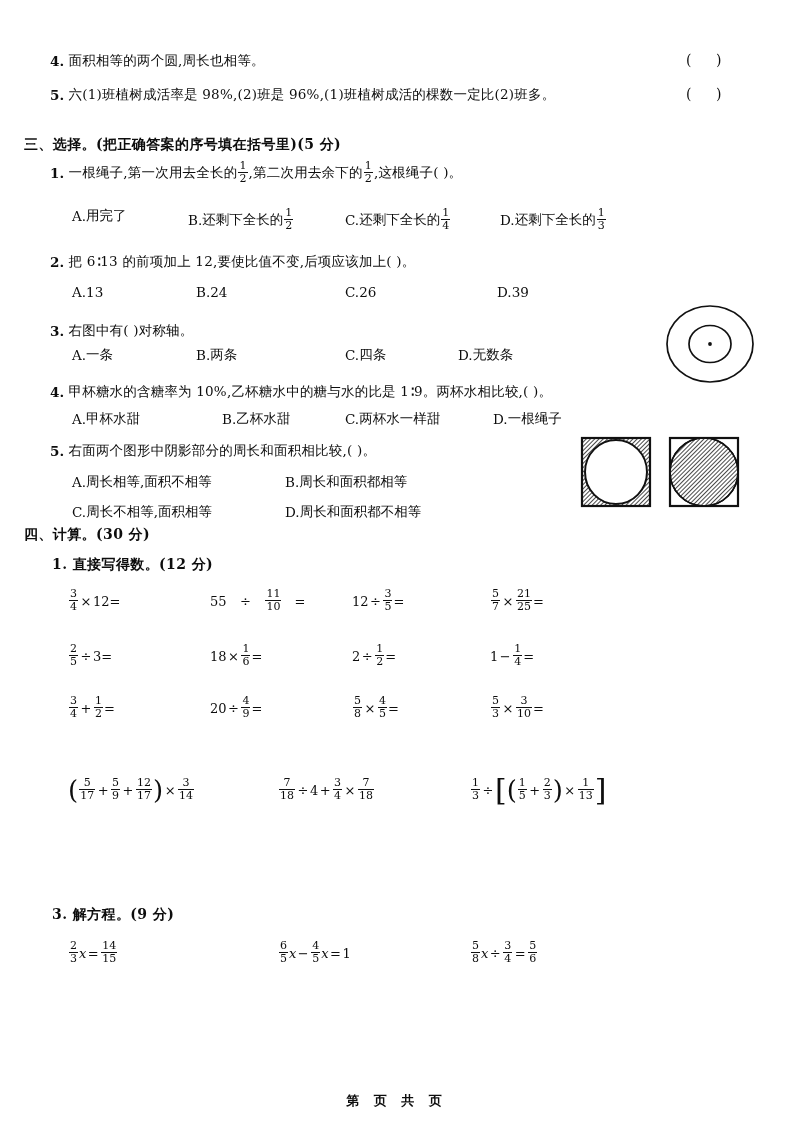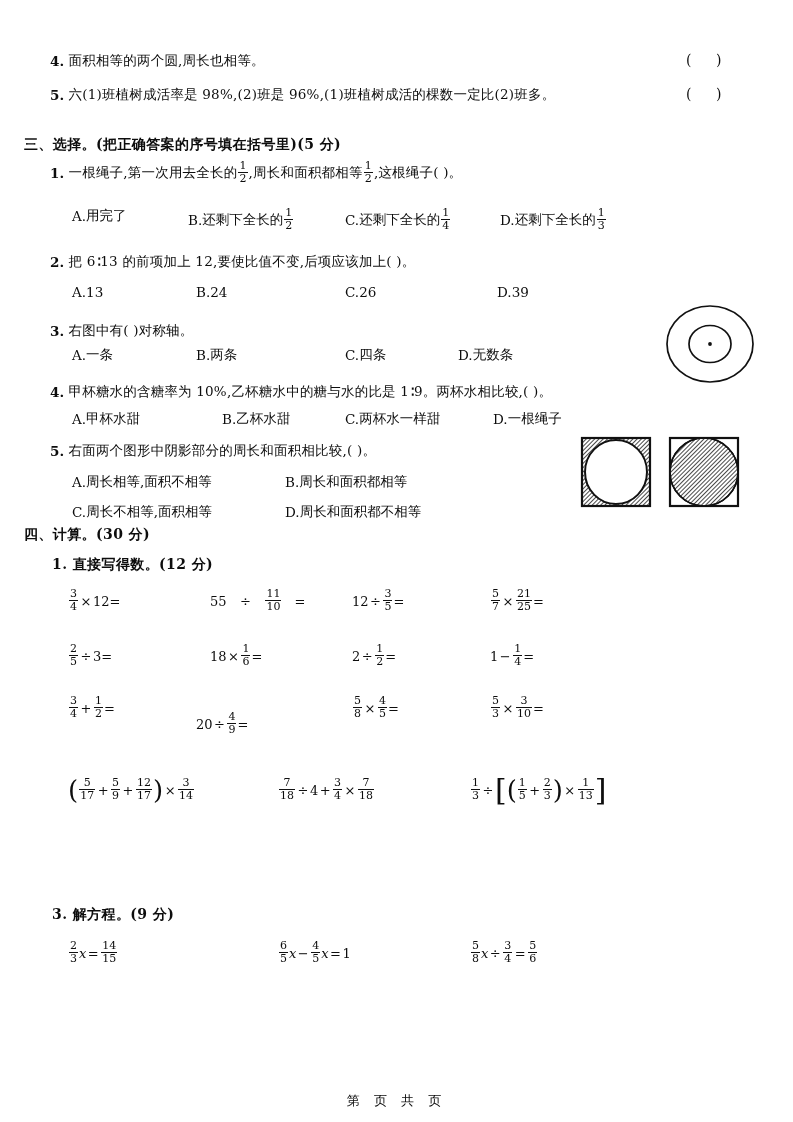--- a/index.html
+++ b/index.html
@@ -99,21 +99,21 @@
   }
   .ital { font-style: italic; font-family: "DejaVu Serif", serif; }
   
   .fig { position: absolute; }
   .footer {
     position: absolute;
     width: 100%;
     text-align: center;
     font-size: 13px;
     letter-spacing: 5px;
-    font-weight: 400;
+    font-weight: 700;
   }
 </style>
 </head>
 <body>
 
 <div class="page">
 
   <div class="row" style="left:50px; top:52px;">
     <span class="q-num">4.</span>
     <span class="stem">面积相等的两个圆,周长也相等。</span>
@@ -128,21 +128,21 @@
 
   <div class="row sec-head" style="left:24px; top:136px;">三、选择。(把正确答案的序号填在括号里)(5 分)</div>
 
   <div class="row" style="left:50px; top:160px;">
     <span class="q-num">1.</span>
     <span>一根绳子,第一次用去全长的</span>
     <span class="frac">
       <span class="num">1</span>
       <span class="den">2</span>
     </span>
-    <span>,周长和面积都相等</span>
+    <span>,第二次用去余下的</span>
     <span class="frac">
       <span class="num">1</span>
       <span class="den">2</span>
     </span>
     <span>,这根绳子(      )。</span>
   </div>
 
   <div class="opt" style="left:72px; top:207px;">
     <span>A.</span>
     <span>用完了</span>
@@ -379,21 +379,21 @@
           <span class="num">3</span>
           <span class="den">4</span>
         </span>
         <span class="op">+</span>
         <span class="frac">
           <span class="num">1</span>
           <span class="den">2</span>
         </span>
         <span>=</span>
       </div>
-      <div class="expr" style="left: 196px; top: 695px; margin-top: 16px;">
+      <div class="expr" style="left: 210px; top: 695px;">
         <span>20</span>
         <span class="op">÷</span>
         <span class="frac">
           <span class="num">4</span>
           <span class="den">9</span>
         </span>
         <span>=</span>
       </div>
       <div class="expr" style="left: 352px; top: 695px;">
         <span class="frac">

